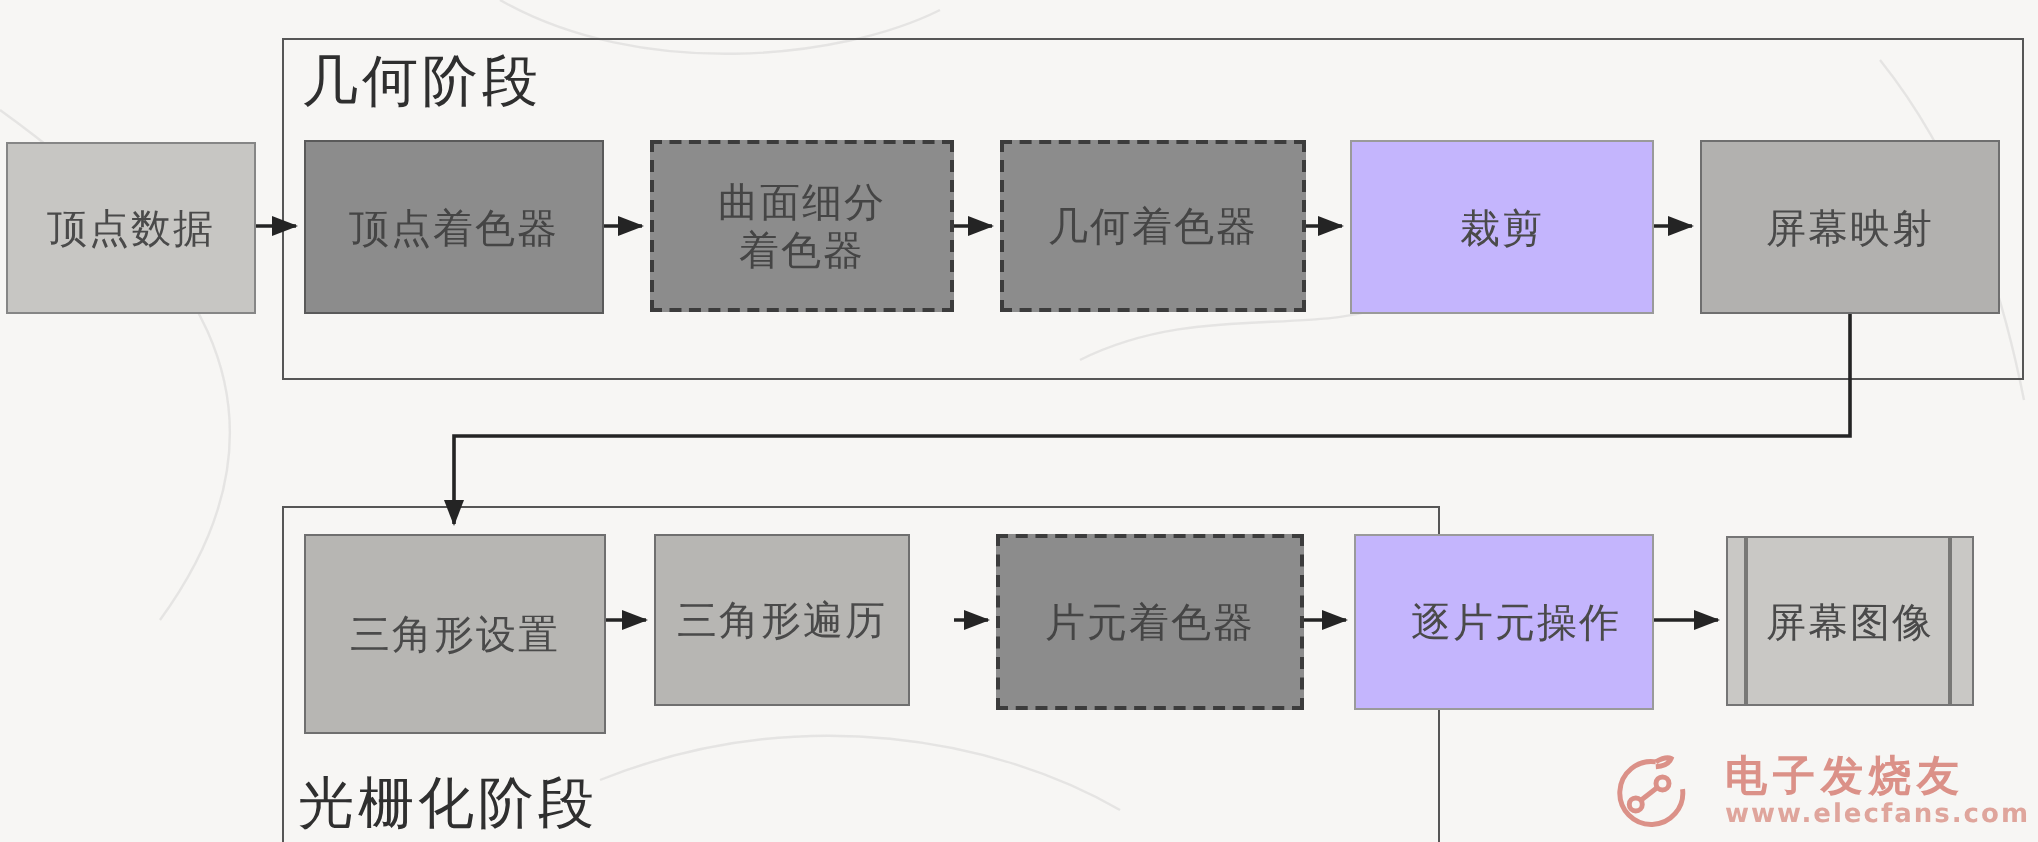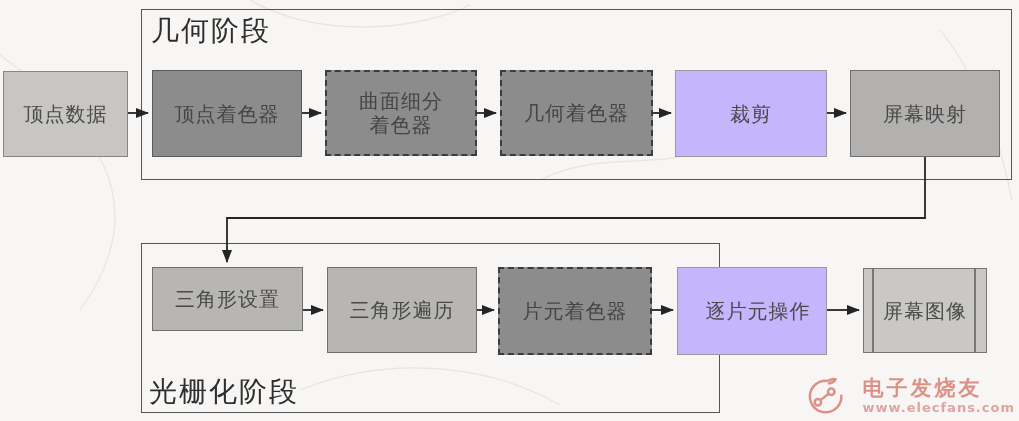--- a/index.html
+++ b/index.html
@@ -18,20 +18,21 @@
   .overlay {
     position: absolute;
     left: 0; top: 0;
     width: 1019px; height: 421px;
     pointer-events: none;
   }
   .stage-frame {
     position: absolute;
     border: 1.5px solid #565656;
     background: transparent;
+    margin-top: 10px;
   }
   .stage-frame.geometry { left: 141px; top: 9px;  width: 871px; height: 171px; }
   .stage-frame.raster   { left: 141px; top: 243px; width: 579px; height: 170px; }
   .stage-label {
     position: absolute;
     font-size: 28px;
     line-height: 1.15;
     color: #2f2f2f;
     letter-spacing: 2px;
     white-space: nowrap;
@@ -65,22 +66,22 @@
   }
   .inner-rule.left  { left: 8px; }
   .inner-rule.right { right: 10px; }
   
   #n-vertex-data        { left: 3px;   top: 71px;  width: 125px; height: 86px; }
   #n-vertex-shader      { left: 152px; top: 70px;  width: 150px; height: 87px; }
   #n-tess-shader        { left: 325px; top: 70px;  width: 152px; height: 86px; }
   #n-geom-shader        { left: 500px; top: 70px;  width: 153px; height: 86px; }
   #n-clipping           { left: 675px; top: 70px;  width: 152px; height: 87px; }
   #n-screen-mapping     { left: 850px; top: 70px;  width: 150px; height: 87px; }
-  #n-triangle-setup     { left: 152px; top: 267px; width: 151px; height: 64px; }
-  #n-triangle-traversal { left: 327px; top: 267px; width: 150px; height: 86px; }
+  #n-triangle-setup     { left: 152px; top: 267px; width: 151px; height: 100px; }
+  #n-triangle-traversal { left: 327px; top: 267px; width: 128px; height: 86px; }
   #n-fragment-shader    { left: 498px; top: 267px; width: 154px; height: 88px; }
   #n-per-fragment-ops   { left: 677px; top: 267px; width: 150px; height: 88px; padding-left: 12px; }
   #n-screen-image       { left: 863px; top: 268px; width: 124px; height: 85px; }
   
   .watermark {
     position: absolute;
     right: 4px; bottom: 4px;
     display: flex;
     align-items: center;
     gap: 16px;

